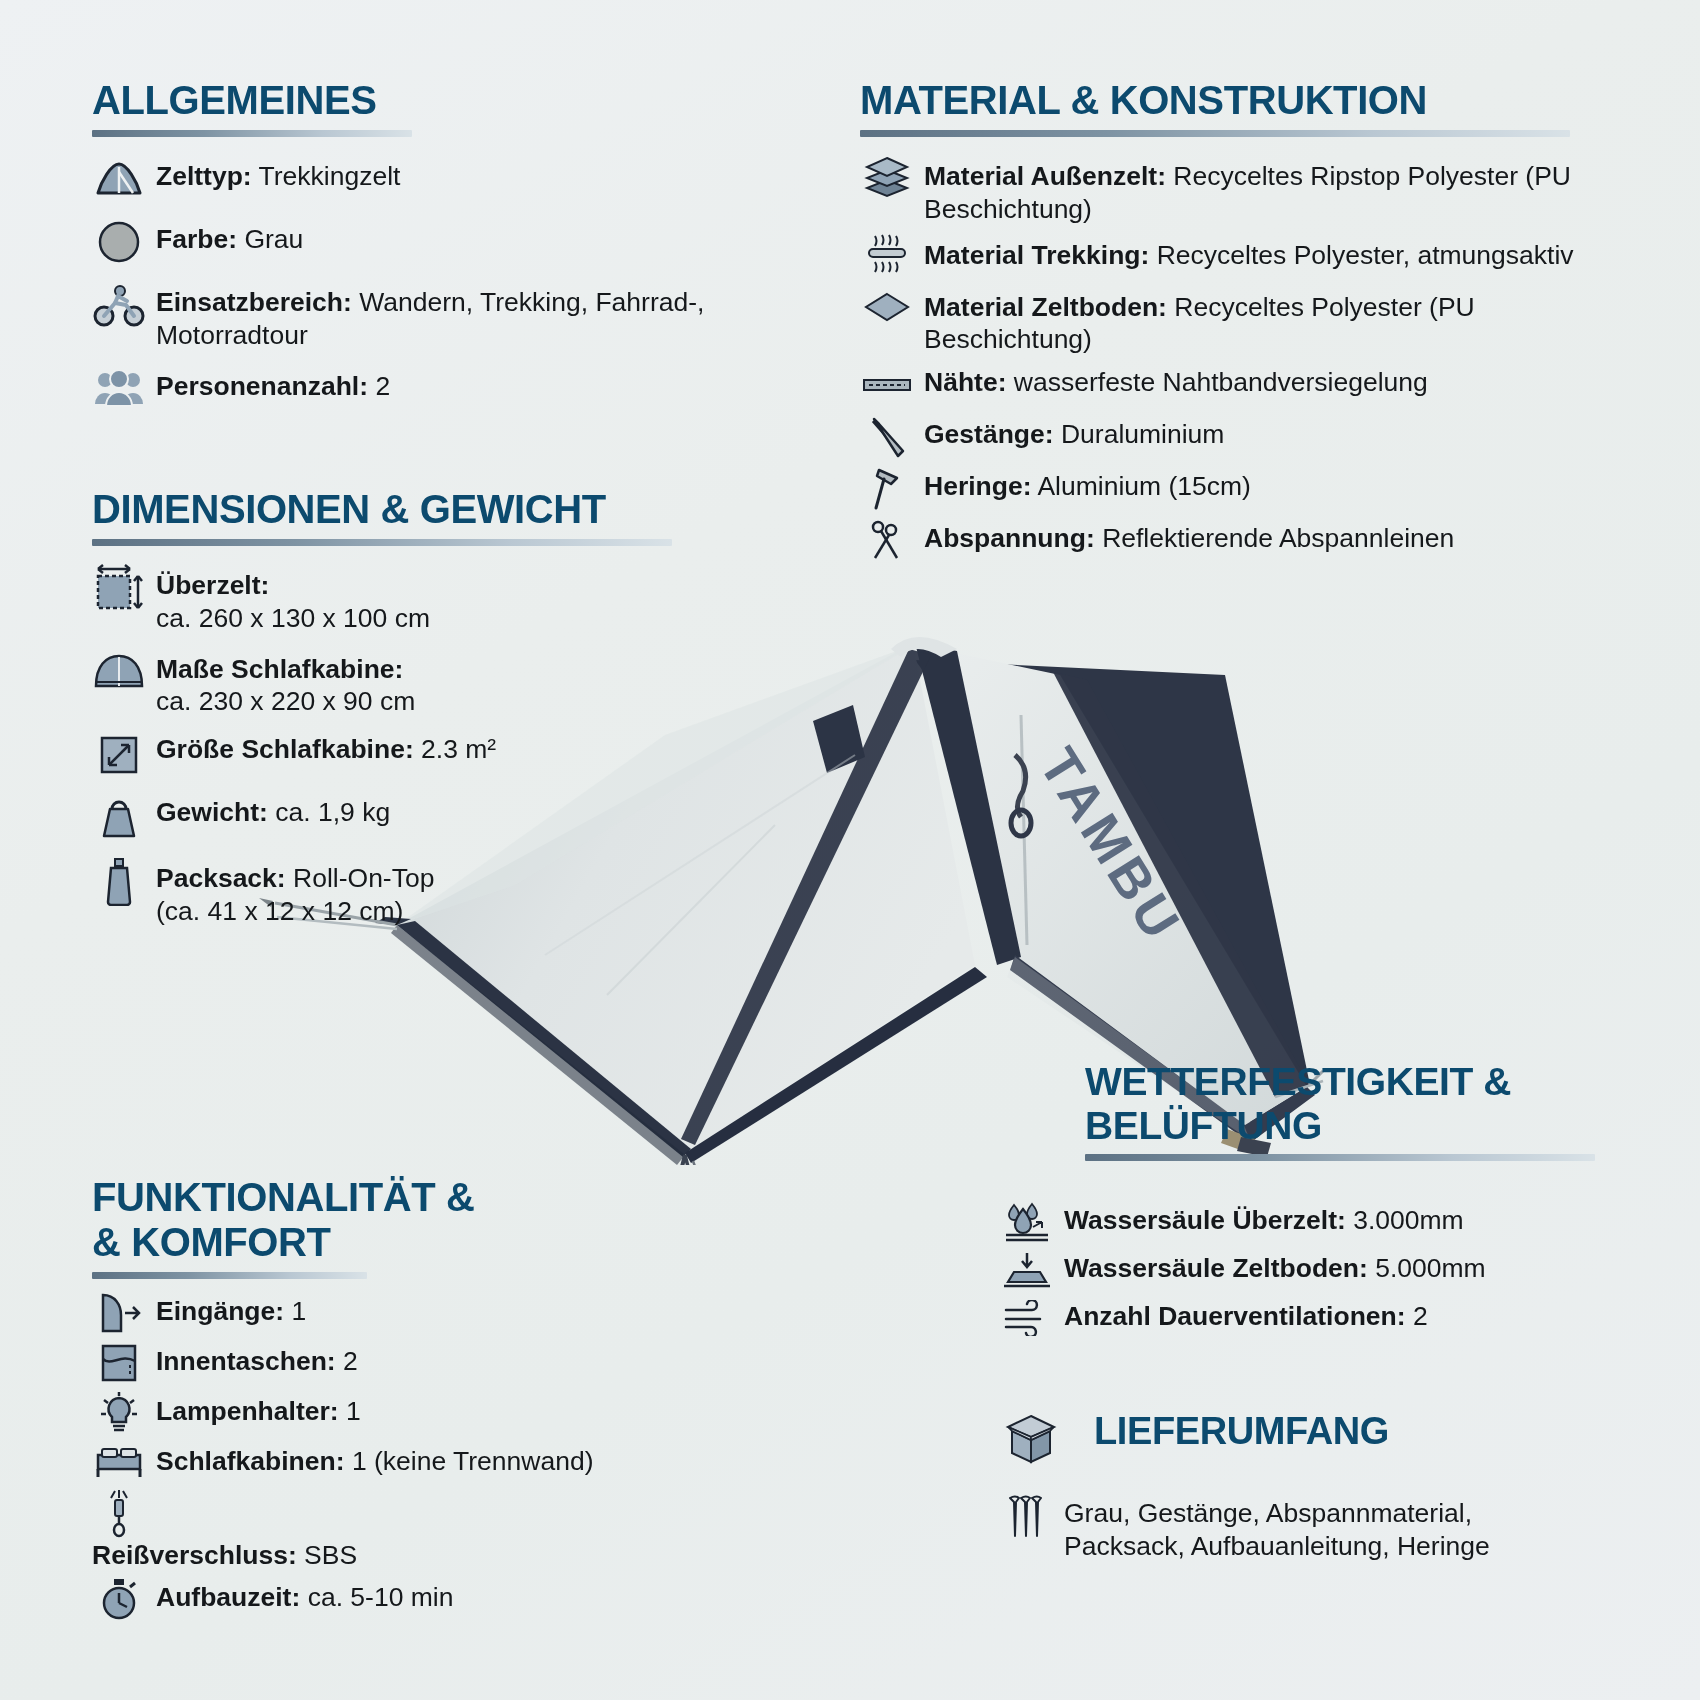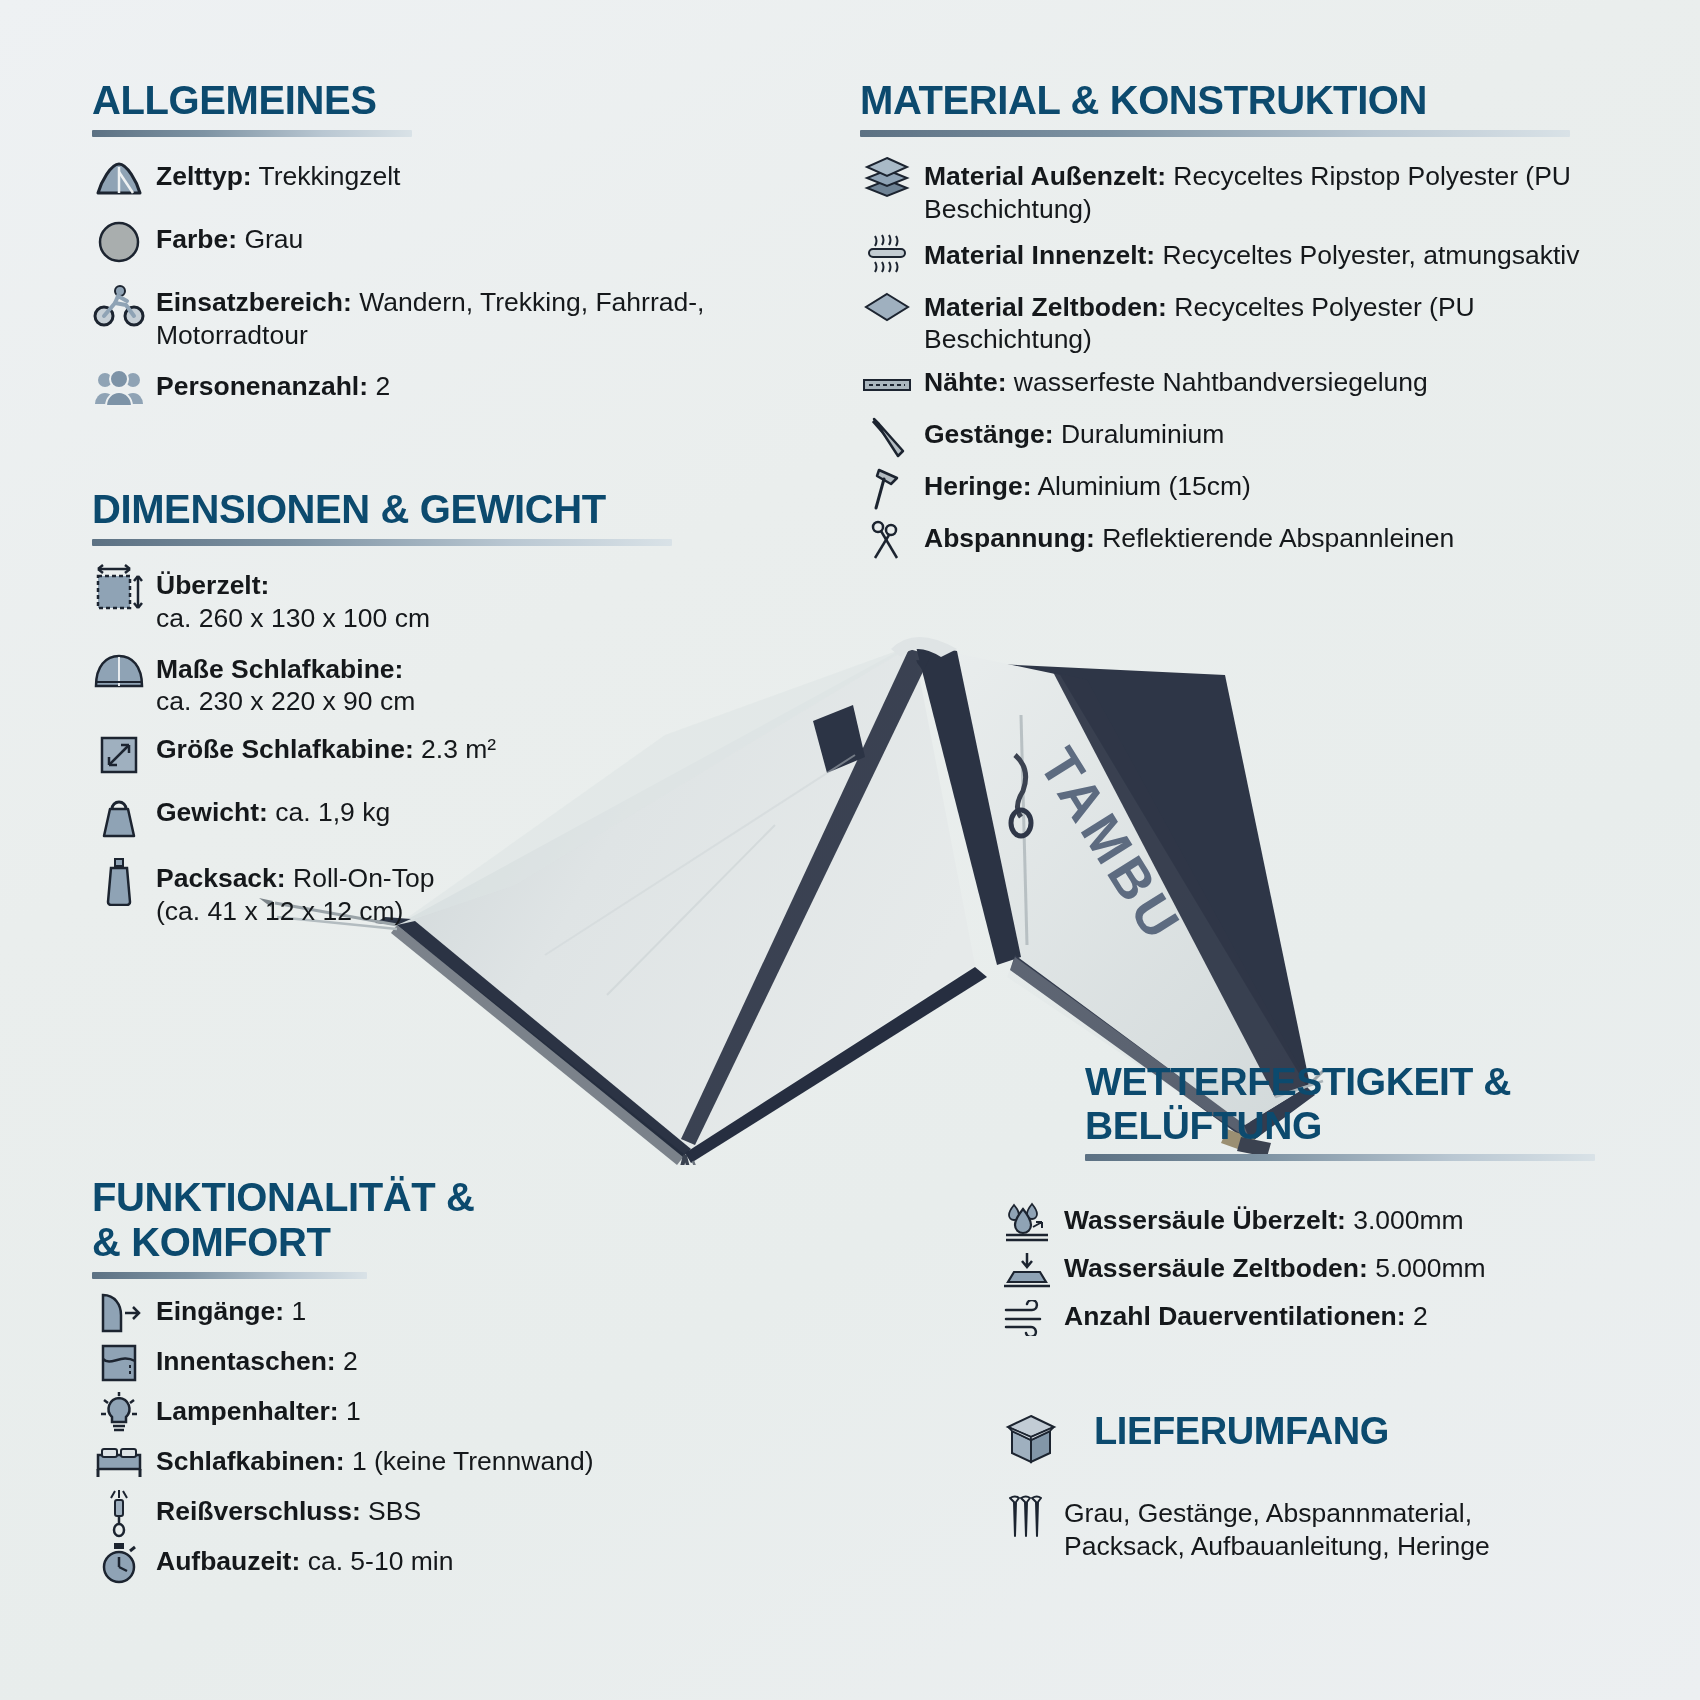--- a/index.html
+++ b/index.html
@@ -317,21 +317,21 @@
       </div>
 
       <div class="row">
         <span class="ico">
           <svg class="i" width="48" height="46" viewBox="0 0 48 46">
             <path d="M12 4 q3 5 0 10 M19 3 q3 5 0 10 M26 3 q3 5 0 10 M33 4 q3 5 0 10" stroke="#1c2430" stroke-width="2" fill="none"></path>
             <rect x="6" y="17" width="36" height="8" rx="4" fill="#c3ccd2" stroke="#1c2430" stroke-width="2"></rect>
             <path d="M12 30 q3 5 0 10 M19 30 q3 5 0 10 M26 30 q3 5 0 10 M33 30 q3 5 0 10" stroke="#1c2430" stroke-width="2" fill="none"></path>
           </svg>
         </span>
-        <span class="txt" style="max-width:710px;"><b>Material Innenzelt:</b> <span>Recyceltes Polyester, atmungsaktiv</span></span>
+        <span class="txt" style="max-width:710px;"><b>Material Trekking:</b> <span>Recyceltes Polyester, atmungsaktiv</span></span>
       </div>
 
       <div class="row">
         <span class="ico">
           <svg class="i" width="48" height="32" viewBox="0 0 48 32">
             <path d="M24 3 L45 16 L24 29 L3 16 Z" fill="#9fb0bf" stroke="#1c2430" stroke-width="2"></path>
           </svg>
         </span>
         <span class="txt" style="max-width:710px;"><b>Material Zeltboden:</b> <span>Recyceltes Polyester (PU Beschichtung)</span></span>
       </div>
@@ -423,21 +423,21 @@
           <svg class="i" width="50" height="36" viewBox="0 0 50 36">
             <rect x="4" y="10" width="42" height="14" fill="#8fa3b5" stroke="#1c2430" stroke-width="2.5"></rect>
             <rect x="8" y="4" width="15" height="8" rx="2" fill="#dde3e6" stroke="#1c2430" stroke-width="2"></rect>
             <rect x="27" y="4" width="15" height="8" rx="2" fill="#dde3e6" stroke="#1c2430" stroke-width="2"></rect>
             <path d="M4 24 L4 32 M46 24 L46 32" stroke="#1c2430" stroke-width="3"></path>
           </svg>
         </span>
         <span class="txt"><b>Schlafkabinen:</b> <span>1 (keine Trennwand)</span></span>
       </div>
 
-      <div class="row tight" style="margin-bottom:6px;">
+      <div class="row tight" style="margin-bottom:6px;flex-direction:column;">
         <span class="ico small">
           <svg class="i" width="34" height="50" viewBox="0 0 34 50">
             <path d="M13 3 l-4 7 M21 3 l4 7 M17 2 l0 8" stroke="#1c2430" stroke-width="2" fill="none"></path>
             <rect x="13" y="12" width="8" height="16" rx="2" fill="#9fb0bf" stroke="#1c2430" stroke-width="2"></rect>
             <path d="M17 28 L17 36" stroke="#1c2430" stroke-width="2.5"></path>
             <ellipse cx="17" cy="42" rx="5" ry="6" fill="none" stroke="#1c2430" stroke-width="2.5"></ellipse>
           </svg>
         </span>
         <span class="txt"><b>Reißverschluss:</b> <span>SBS</span></span>
       </div>

